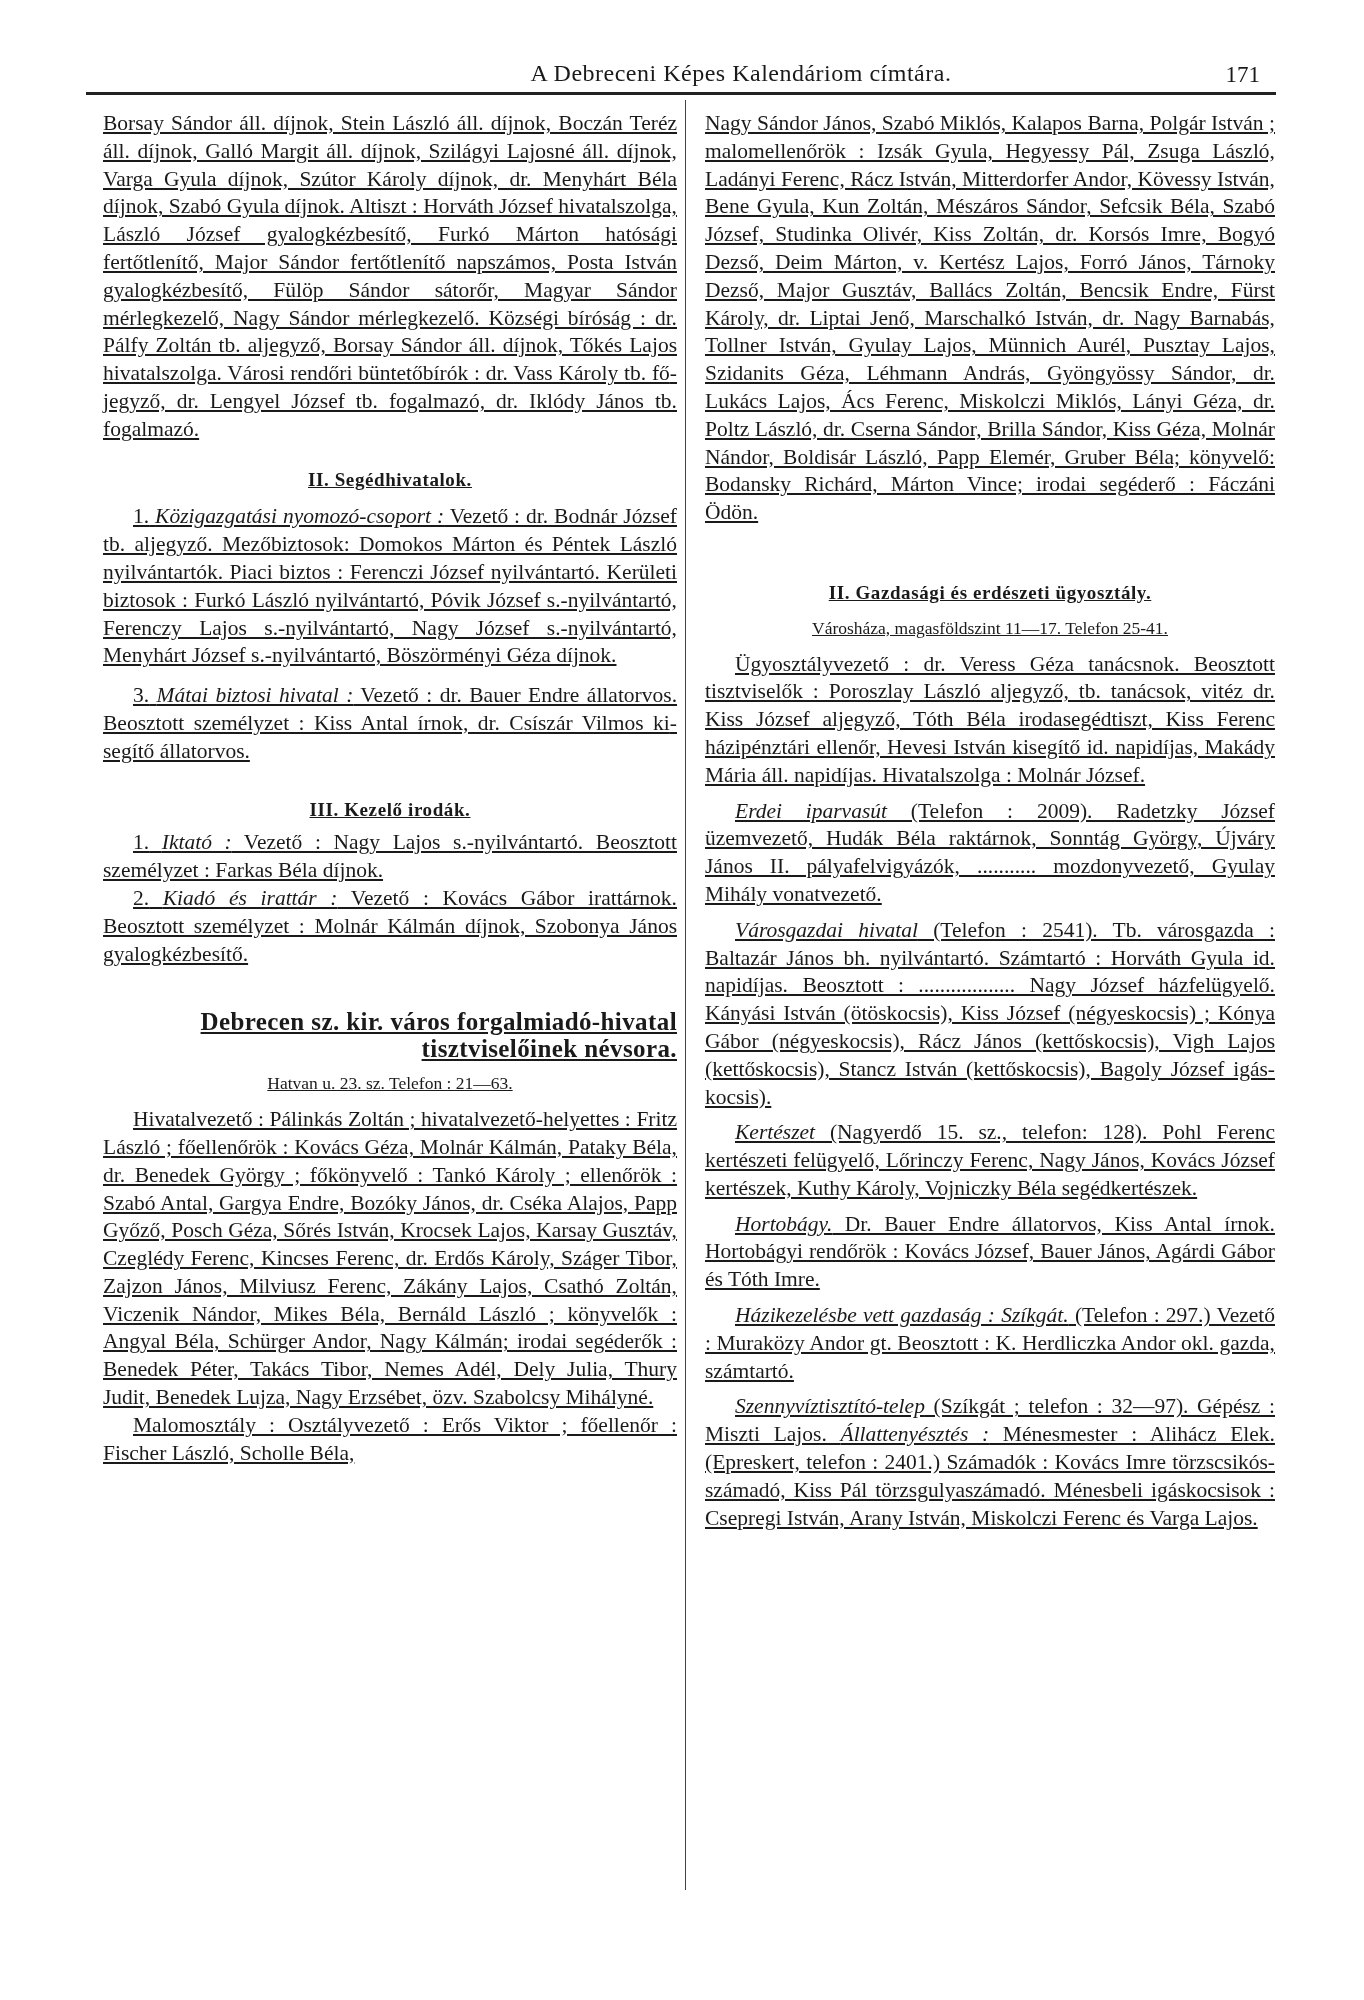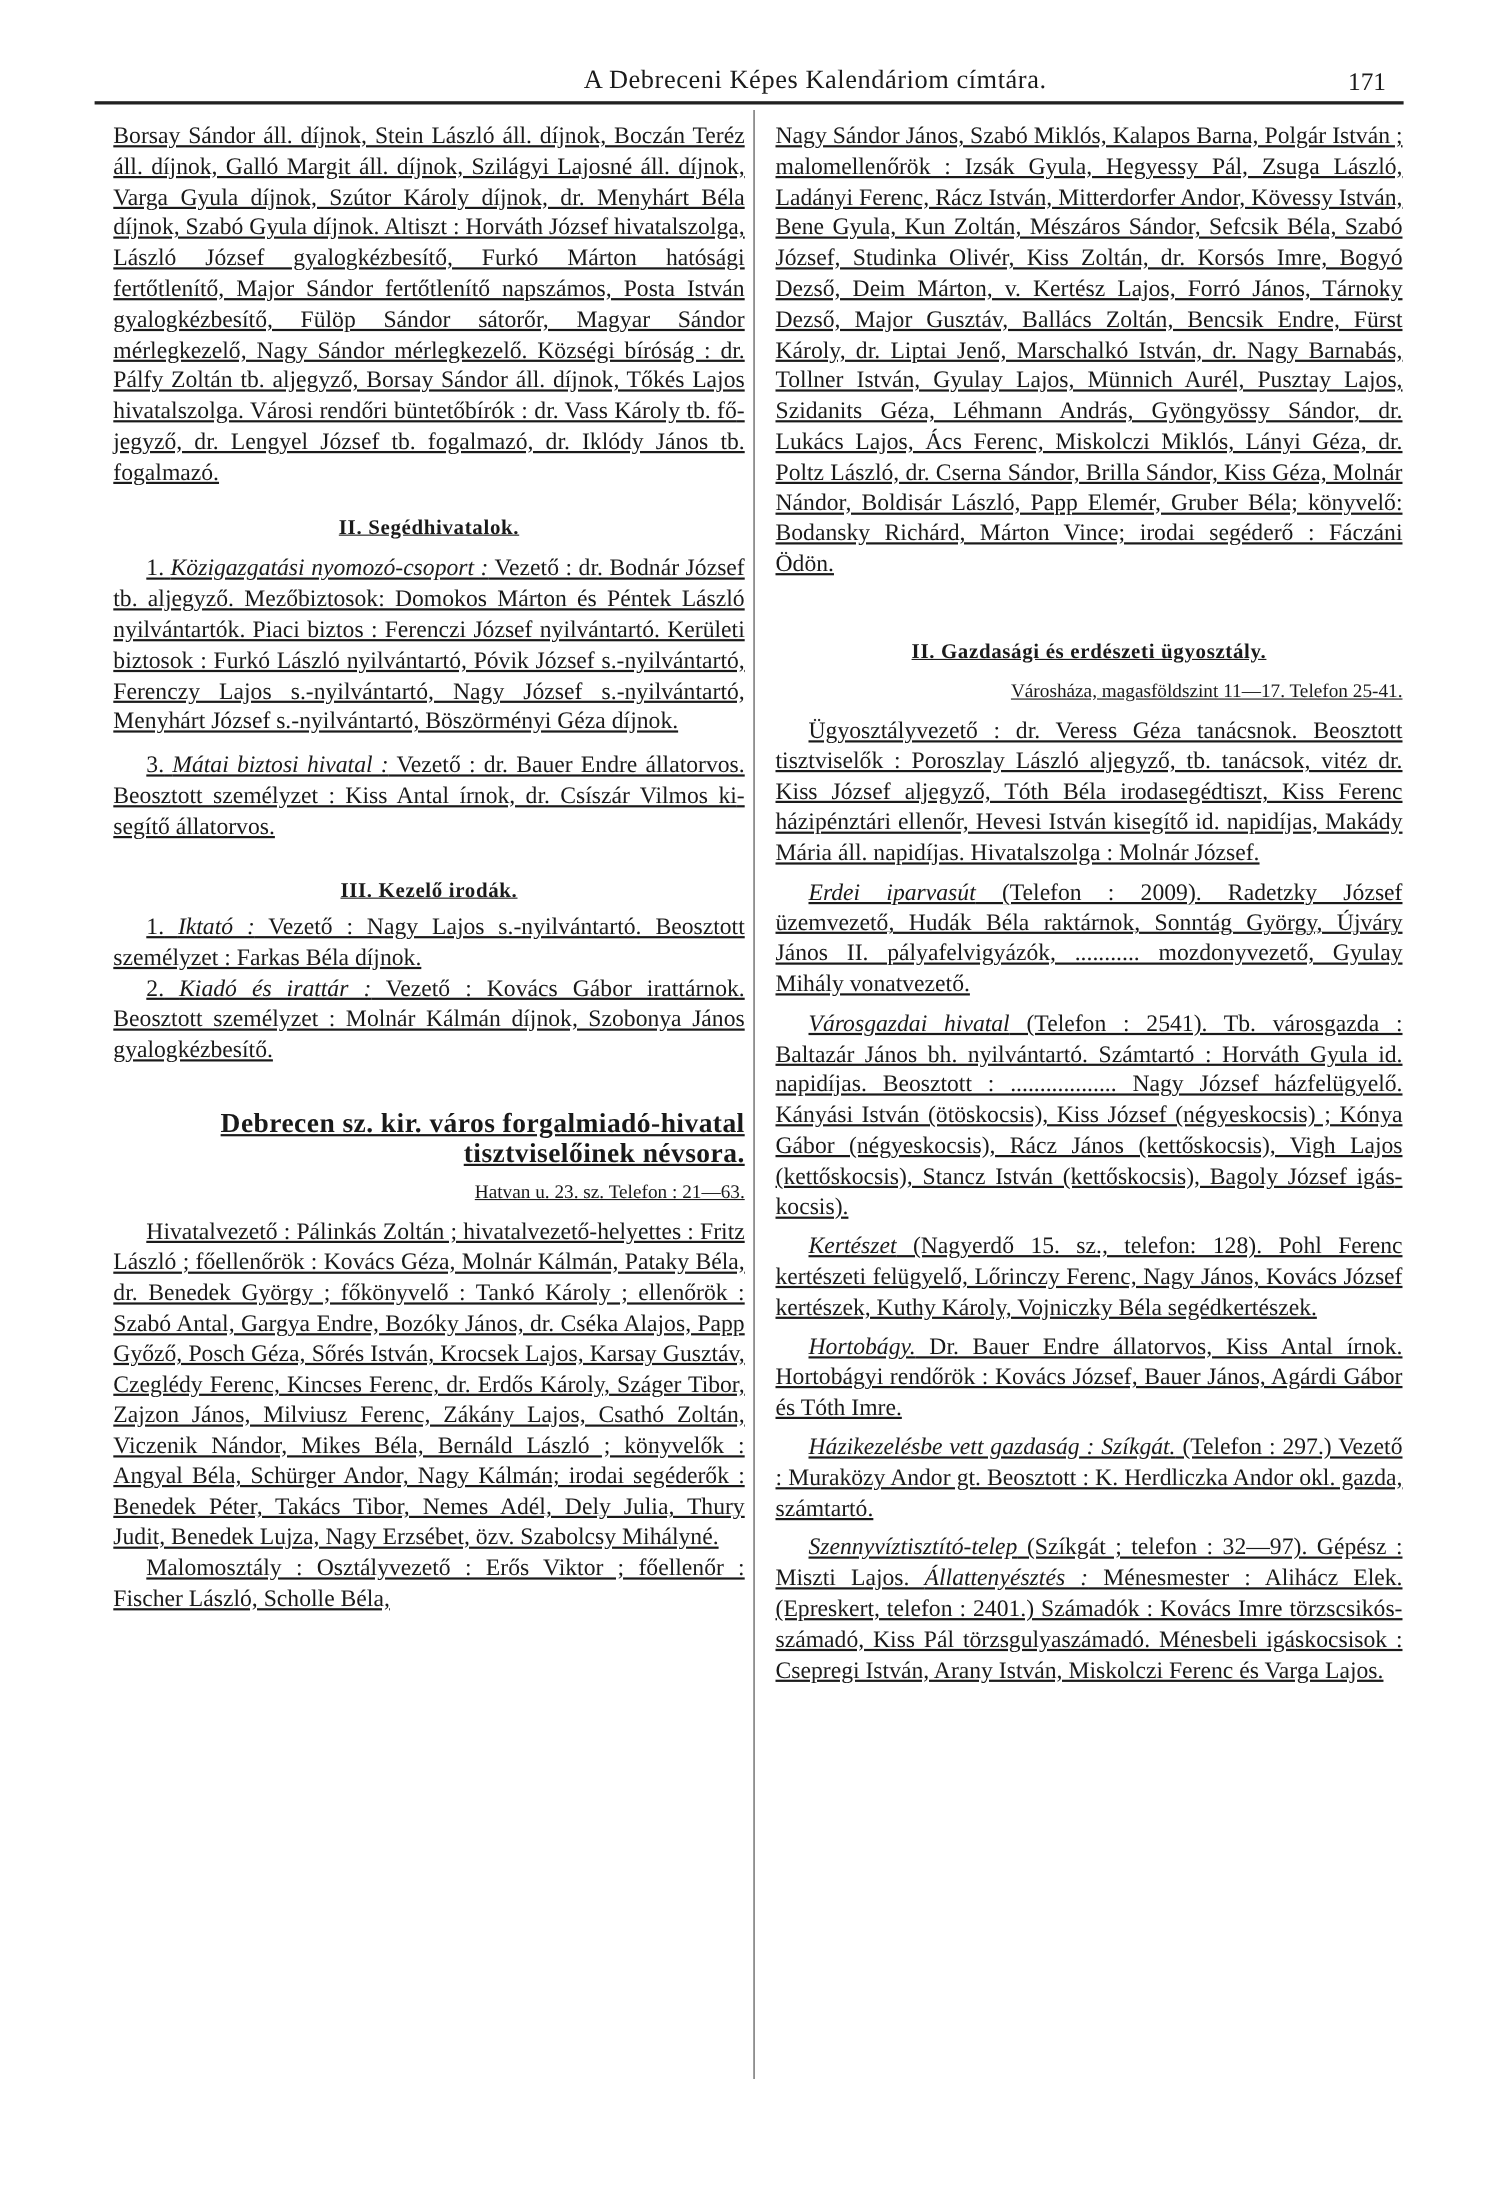--- a/index.html
+++ b/index.html
@@ -30,21 +30,21 @@
     position: absolute; top: 110px; font-size: 21.5px; line-height: 27.8px;
     text-align: justify; hyphens: manual;
   }
   .col-left { left: 103px; width: 574px; }
   .col-right { left: 705px; width: 570px; }
   p { margin: 0; text-decoration: underline; }
   .indent { text-indent: 30px; }
   .sec-head {
     text-align: center; font-weight: bold; font-size: 19px; letter-spacing: 0.6px;
   }
-  .sub-head { text-align: right; font-size: 17.5px; }
+  .sub-head { text-align: center; font-size: 17.5px; }
   .big-head { text-align: right; font-weight: bold; font-size: 25px; line-height: 27px; letter-spacing: 0.4px; }
   em { font-style: italic; }
   .gap-s { height: 10px; }
   .gap-m { height: 22px; }
   .gap-l { height: 46px; }
 </style>
 </head>
 <body>
 
 <div class="header">

